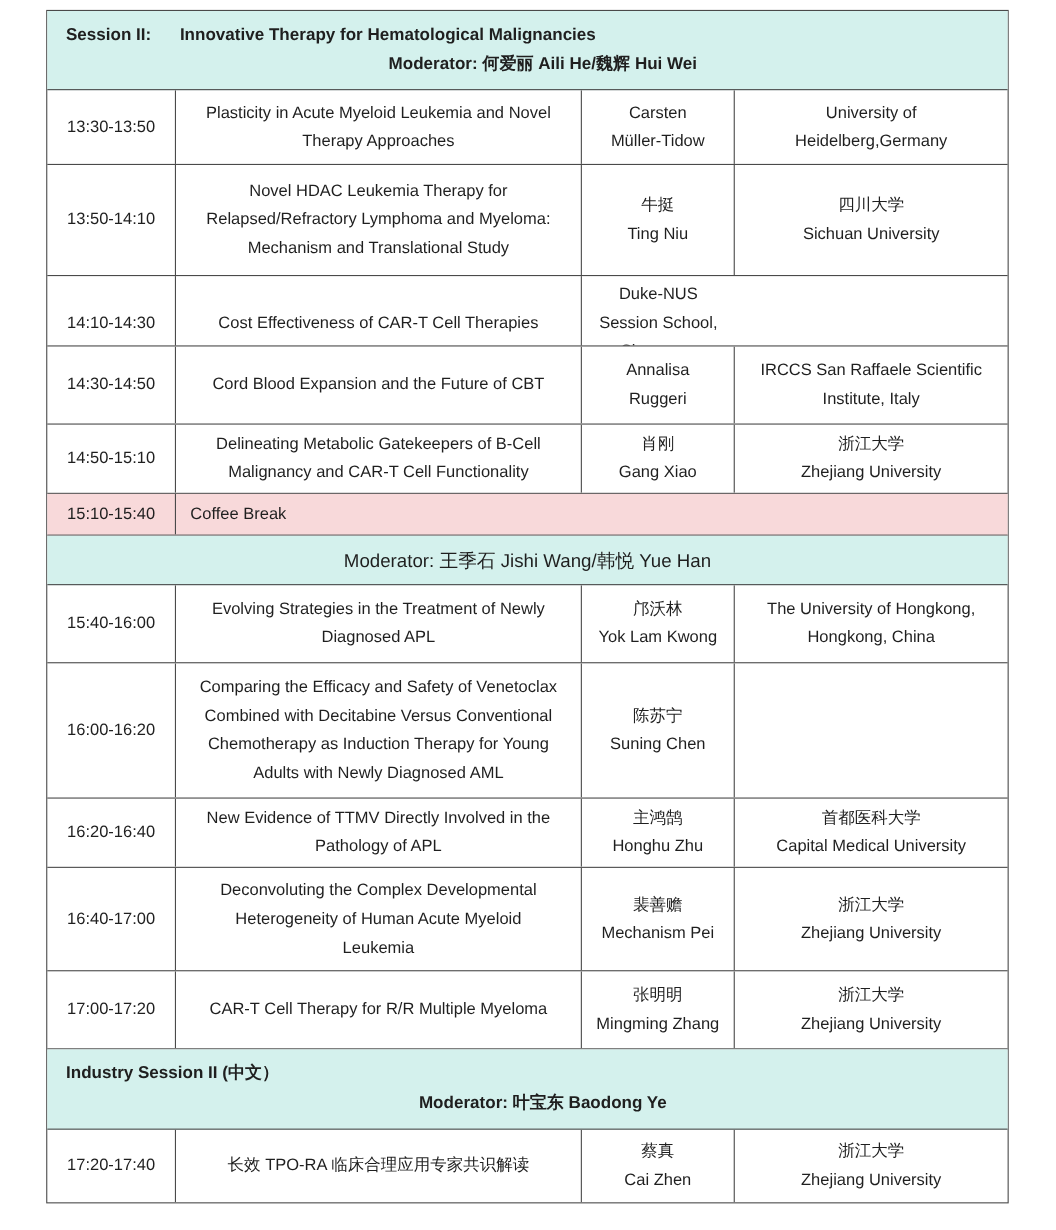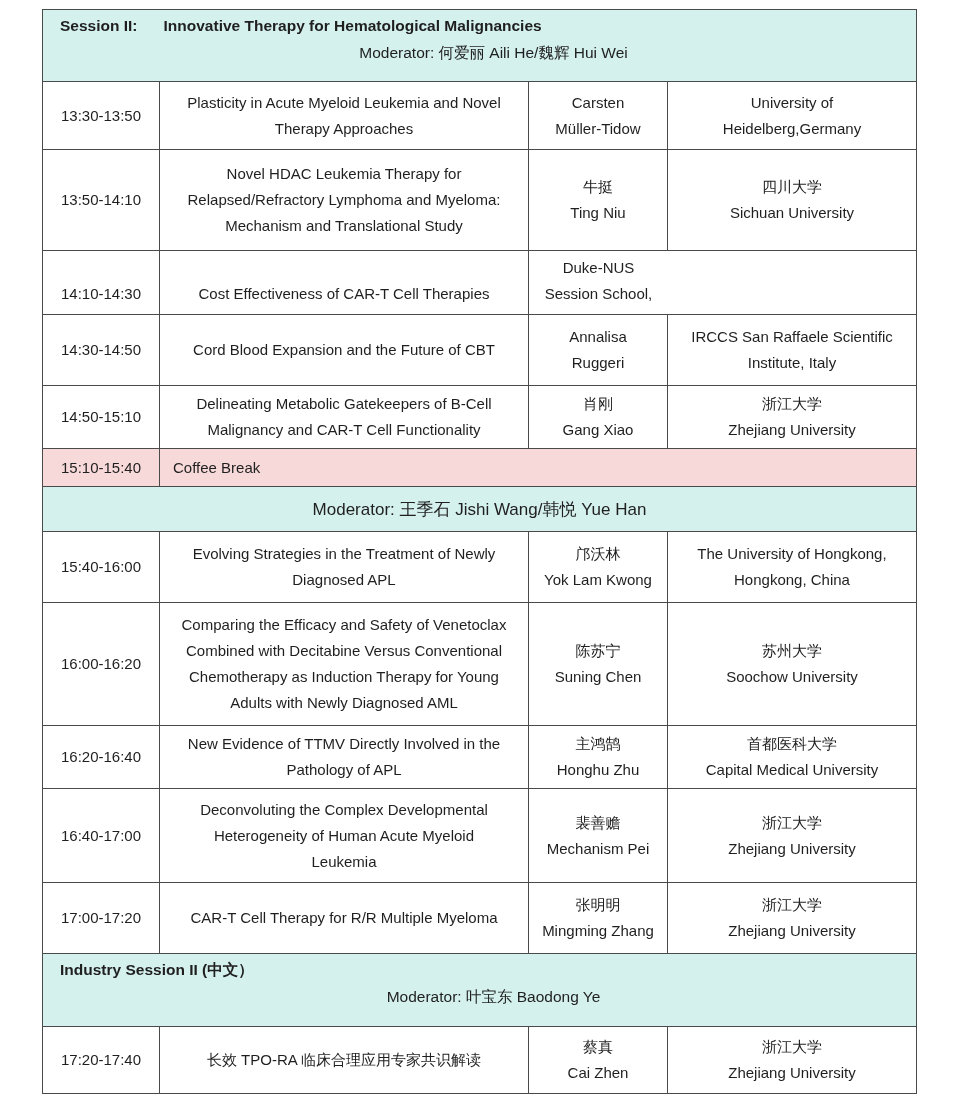--- a/index.html
+++ b/index.html
@@ -32,35 +32,36 @@
     border-bottom: 1px solid var(--border, #4a4a4a);
     overflow: hidden;
   }
   .row:last-child { border-bottom: none; }
 
   
   .row.header {
     background: var(--sessionBg, #d4f1ed);
     display: flex;
     flex-direction: column;
+    justify-content: center;
     padding: 2px 0 4px 0;
   }
   .session-line {
     padding-left: 17px;
     font-weight: bold;
     font-size: 15.5px;
     line-height: 27px;
     text-align: left;
   }
   .session-line .gap { display: inline-block; width: 26px; }
   .mod-line {
     text-align: center;
     font-size: 15.5px;
     line-height: 27px;
-    font-weight: normal;
+    font-weight: bold;
     padding-left: 28px;
   }
 
   
   .row.talk {
     display: grid;
     grid-template-columns: 117px 369px 139px 1fr;
   }
   .cell {
     box-sizing: border-box;
@@ -169,22 +170,20 @@
 Hongkong, China</div>
     </div>
     <div class="row talk" style="height:123px">
       <div class="cell bordered">16:00-16:20</div>
       <div class="cell bordered">Comparing the Efficacy and Safety of Venetoclax
 Combined with Decitabine Versus Conventional
 Chemotherapy as Induction Therapy for Young
 Adults with Newly Diagnosed AML</div>
       <div class="cell bordered">陈苏宁
 Suning Chen</div>
-      <div class="cell">苏州大学
-Soochow University</div>
     </div>
     <div class="row talk" style="height:63px">
       <div class="cell bordered">16:20-16:40</div>
       <div class="cell bordered">New Evidence of TTMV Directly Involved in the
 Pathology of APL</div>
       <div class="cell bordered">主鸿鹄
 Honghu Zhu</div>
       <div class="cell">首都医科大学
 Capital Medical University</div>
     </div>

